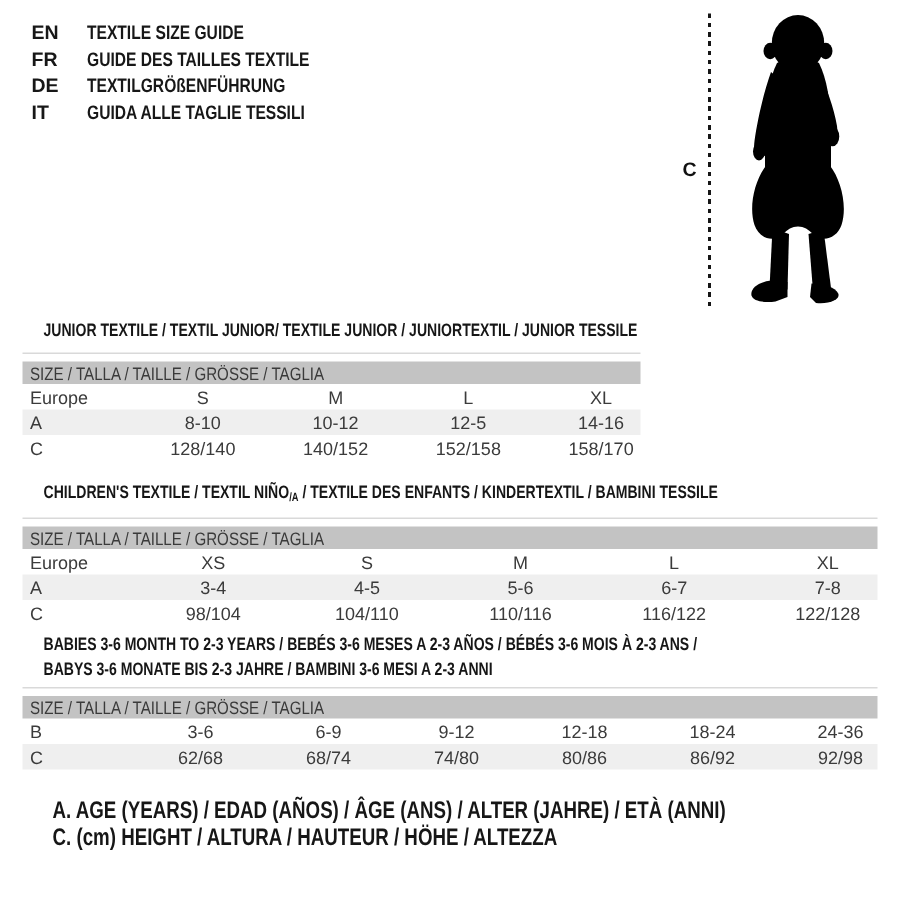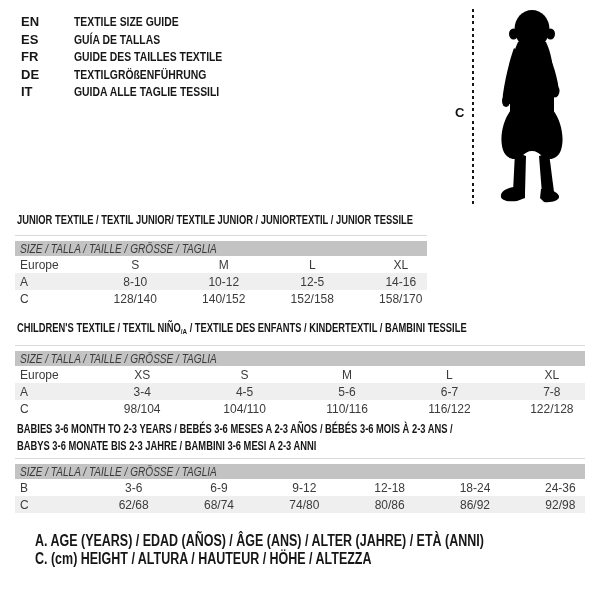--- a/index.html
+++ b/index.html
@@ -8,60 +8,56 @@
     font-family:"Liberation Sans","DejaVu Sans",sans-serif;
     color:#1c1c1c;overflow:hidden;
   }
   
   .cx78{display:inline-block;transform:scaleX(0.78);transform-origin:0 50%;white-space:nowrap;}
   .cx84{display:inline-block;transform:scaleX(0.84);transform-origin:0 50%;white-space:nowrap;}
   .cx80{display:inline-block;transform:scaleX(0.80);transform-origin:0 50%;white-space:nowrap;}
 
   
   .lang-list{position:absolute;left:21px;top:13px;}
-  .lang-row{display:flex;height:17.5px;align-items:center;font-weight:bold;font-size:13px;color:#171717;gap:16px;}
+  .lang-row{display:flex;height:17.5px;align-items:center;font-weight:bold;font-size:13px;color:#171717;}
   .lang-code{width:37px;}
   
   .measure-line{
     position:absolute;left:472px;top:9px;width:2px;height:197px;
     background:repeating-linear-gradient(to bottom,#161616 0 3px,transparent 3px 6.2px);
   }
   .measure-label{position:absolute;left:455px;top:105px;font-weight:bold;font-size:13px;color:#111;}
   .baby{position:absolute;left:487px;top:6px;}
 
   
-  .sec-title{position:absolute;left:17px;font-weight:bold;font-size:12px;line-height:17px;color:#161616;}
+  .sec-title{position:absolute;left:29px;font-weight:bold;font-size:12px;line-height:17px;color:#161616;}
   .sub{font-size:8px;vertical-align:-2px;font-weight:bold;}
   .sg-table{position:absolute;left:15px;border-top:1px solid var(--rule);padding-top:5px;}
   .t-narrow{width:412px;}
   .t-wide{width:570px;}
   .size-bar{
     height:15px;background:var(--bar);color:#3a3a3a;font-size:12px;
-    display:flex;align-items:center;padding-left:5px;box-sizing:border-box;font-style:italic;
+    display:flex;align-items:center;padding-left:5px;box-sizing:border-box;
   }
   .trow{display:flex;height:17px;align-items:center;font-size:12px;color:#3b3b3b;gap:36px;}
   .trows .trow:nth-child(even){background:var(--stripe);}
   .rlabel{width:58px;padding-left:5px;box-sizing:border-box;}
   .tcell{flex:1;text-align:center;}
 
   
   .footnotes{position:absolute;left:15px;top:532px;}
   .footnote{height:17.5px;font-weight:bold;font-size:16px;color:#161616;margin-left:20px;}
 </style>
 </head>
 <body style="--bar: #c3c3c3; --stripe: #efefef; --rule: #d9d9d9;">
 
 <div class="lang-list">
   <div class="lang-row">
     <span class="lang-code">EN</span>
     <span class="cx80">TEXTILE SIZE GUIDE</span>
-  </div>
-  <div class="lang-row">
-    <span class="lang-code">ES</span>
-    <span class="cx80">GUÍA DE TALLAS</span>
   </div>
   <div class="lang-row">
     <span class="lang-code">FR</span>
     <span class="cx80">GUIDE DES TAILLES TEXTILE</span>
   </div>
   <div class="lang-row">
     <span class="lang-code">DE</span>
     <span class="cx80">TEXTILGRÖßENFÜHRUNG</span>
   </div>
   <div class="lang-row">

